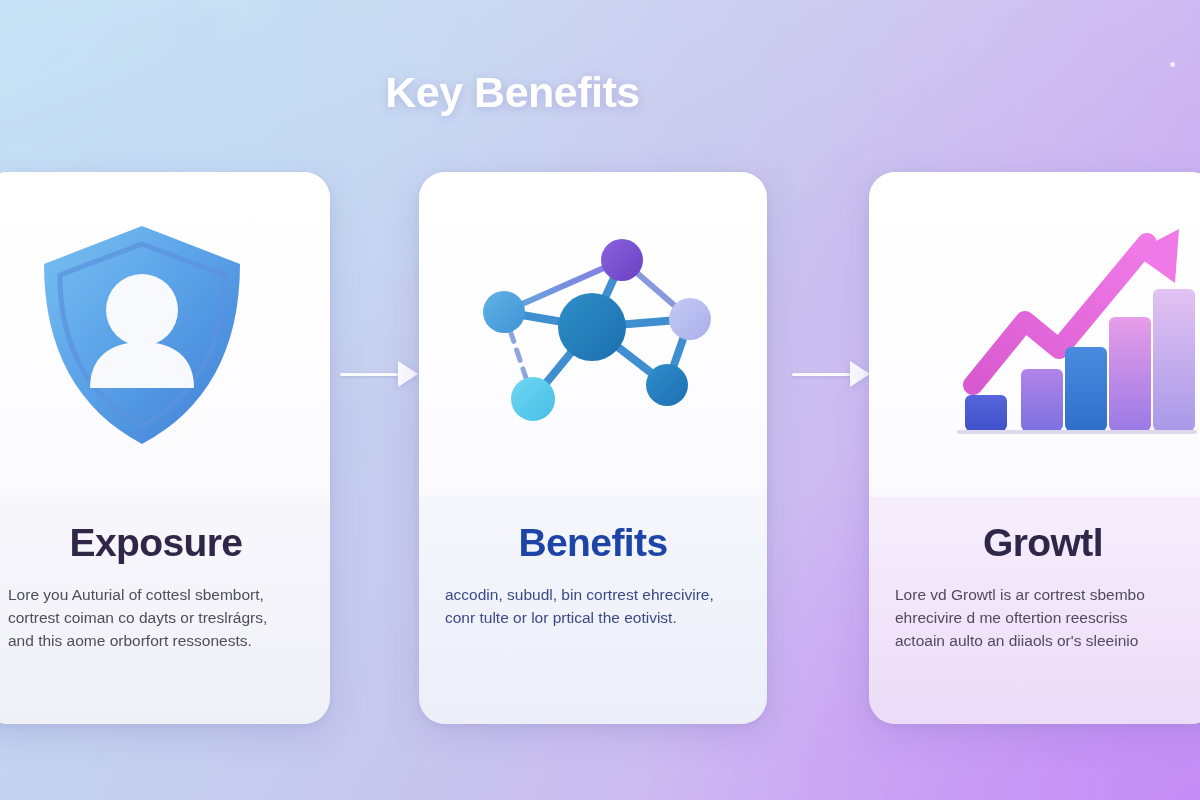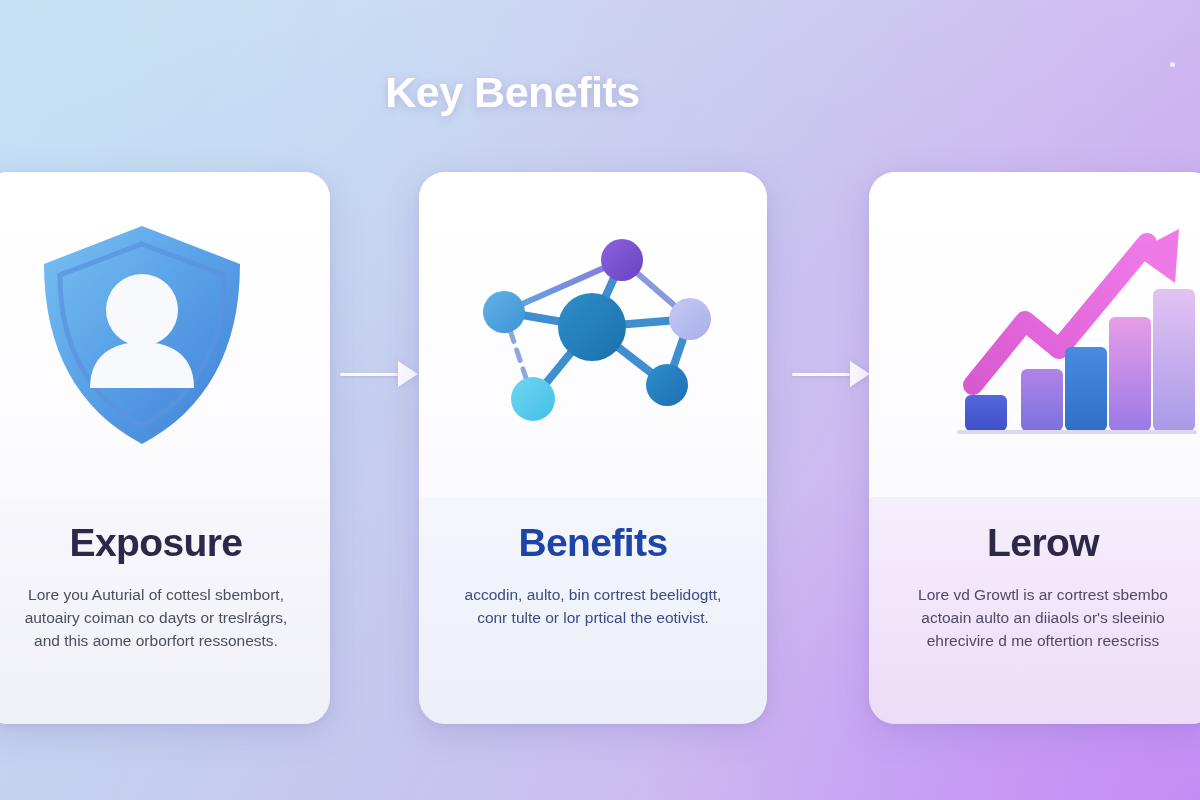--- a/index.html
+++ b/index.html
@@ -87,21 +87,21 @@
     white-space: nowrap;
   }
   #card-1 .card-title { color: #2e2748; }
   #card-2 .card-title { color: #1d45a8; }
   #card-3 .card-title { color: #2e2748; }
 
   .card-desc {
     margin-top: 18px;
     font-size: 15.5px;
     line-height: 23px;
-    text-align: center;
+    text-align: left;
     white-space: nowrap;
   }
   #card-1 .card-desc { color: #4b4f5c; }
   #card-2 .card-desc { color: #3b4a86; }
   #card-3 .card-desc { color: #4f4a62; }
   .card-desc div { }
 
   
   .connector {
     position: absolute;
@@ -162,21 +162,21 @@
       <path d="M108 6 L206 44 C206 130 172 190 108 224 C44 190 10 130 10 44 Z" fill="url(#shieldGrad)"></path>
       <path d="M108 24 L190 55 C190 128 160 178 108 206 C56 178 26 128 26 55 Z" fill="none" stroke="#5b93dd" stroke-width="5" opacity="0.75"></path>
       <circle cx="108" cy="90" r="36" fill="#f7f9fc"></circle>
       <path d="M56 168 C56 130 86 122 108 122 C130 122 160 130 160 168 Z" fill="#f7f9fc"></path>
     </svg>
   </div>
   <div class="card-body">
     <div class="card-title">Exposure</div>
     <div class="card-desc">
       <div>Lore you Auturial of cottesl sbembort,</div>
-      <div>autoairy coiman co dayts or treslrágrs,</div>
+      <div>cortrest coiman co dayts or treslrágrs,</div>
       <div>and this aome orborfort ressonests.</div>
     </div>
   </div>
 </div>
 
 <div class="connector" id="connector-1">
   <div class="line"></div>
   <div class="head"></div>
 </div>
 
@@ -228,21 +228,21 @@
       <circle cx="160" cy="33" r="21" fill="url(#purpGrad)"></circle>
       <circle cx="228" cy="92" r="21" fill="url(#liteGrad)"></circle>
       <circle cx="205" cy="158" r="21" fill="url(#midGrad)"></circle>
       <circle cx="71" cy="172" r="22" fill="url(#cyanGrad)"></circle>
       <circle cx="42" cy="85" r="21" fill="url(#steelGrad)"></circle>
     </svg>
   </div>
   <div class="card-body">
     <div class="card-title">Benefits</div>
     <div class="card-desc">
-      <div>accodin, aulto, bin cortrest beelidogtt,</div>
+      <div>accodin, subudl, bin cortrest ehrecivire,</div>
       <div>conr tulte or lor prtical the eotivist.</div>
     </div>
   </div>
 </div>
 
 <div class="connector" id="connector-2">
   <div class="line"></div>
   <div class="head"></div>
 </div>
 
@@ -282,20 +282,20 @@
       <rect x="18" y="178" width="42" height="36" rx="6" fill="url(#barA)"></rect>
       <rect x="74" y="152" width="42" height="62" rx="6" fill="url(#barB)"></rect>
       <rect x="118" y="130" width="42" height="84" rx="6" fill="url(#barC)"></rect>
       <rect x="162" y="100" width="42" height="114" rx="6" fill="url(#barD)"></rect>
       <rect x="206" y="72" width="42" height="142" rx="6" fill="url(#barE)"></rect>
 
       <rect x="10" y="213" width="240" height="4" rx="2" fill="#ddd8ea"></rect>
     </svg>
   </div>
   <div class="card-body">
-    <div class="card-title">Lerow</div>
+    <div class="card-title">Growtl</div>
     <div class="card-desc">
       <div>Lore vd Growtl is ar cortrest sbembo</div>
+      <div>ehrecivire d me oftertion reescriss</div>
       <div>actoain aulto an diiaols or's sleeinio</div>
-      <div>ehrecivire d me oftertion reescriss</div>
     </div>
   </div>
 </div>
 
 </body></html>

